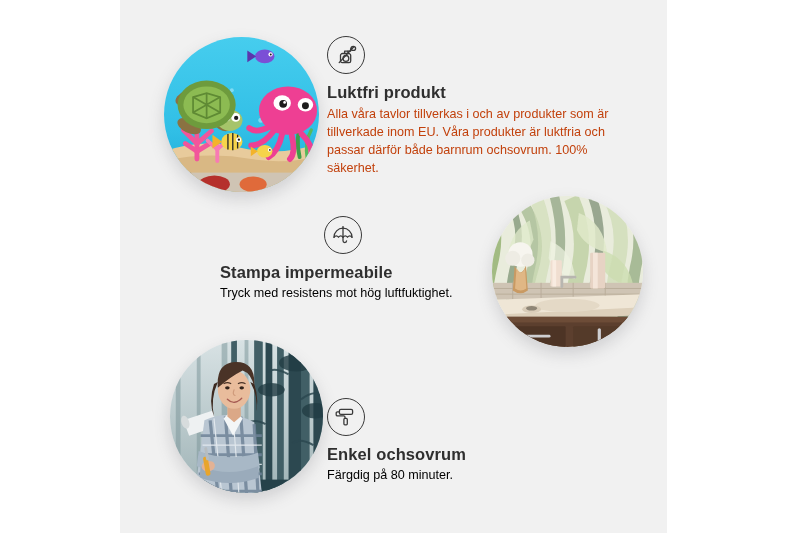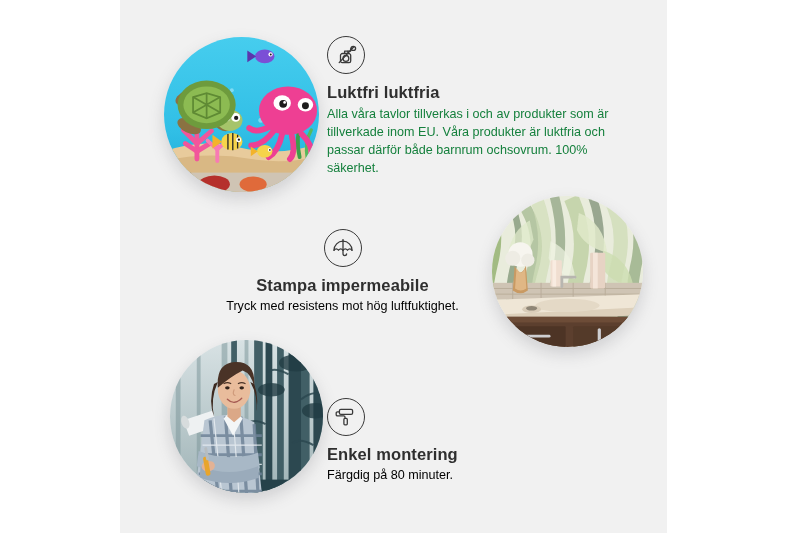--- a/index.html
+++ b/index.html
@@ -45,21 +45,21 @@
     font-size: 16.5px;
     font-weight: bold;
     color: #2f2f2f;
     letter-spacing: .1px;
     margin: 9px 0 4px 0;
     white-space: nowrap;
   }
   .f-body {
     font-size: 12.6px;
     line-height: 1.42;
-    color: #15803d;
+    color: #c2410c;
   }
   .f-sub {
     font-size: 12.6px;
     color: #000000;
     white-space: nowrap;
   }
 
   
   .photo {
     position: absolute;
@@ -68,21 +68,21 @@
     box-shadow: 0 7px 16px rgba(90,90,100,.22);
   }
   .photo svg { display: block; width: 100%; height: 100%; }
 
   
   #photo-ocean { left: 44px; top: 37px; width: 155px; height: 155px; }
   #feature-odour { left: 207px; top: 36px; width: 300px; }
 
   
   #photo-bathroom { left: 372px; top: 196px; width: 151px; height: 151px; }
-  #feature-water { left: 100px; top: 229px; width: 245px; text-align: center; }
+  #feature-water { left: 100px; top: 216px; width: 245px; }
   #feature-water .icon-wrap { margin: 0 auto; }
 
   
   #photo-forest { left: 50px; top: 340px; width: 153px; height: 153px; }
   #feature-mount { left: 207px; top: 398px; width: 250px; }
 </style>
 </head>
 <body>
 
 <div id="infographic">
@@ -192,21 +192,21 @@
       <svg width="24" height="24" viewBox="0 0 24 24" fill="none" stroke="#3a3a3a" stroke-width="1.3" stroke-linecap="round" stroke-linejoin="round">
         <path d="M8.5 10.5 h6.2 a2 2 0 0 1 2 2 v5.5 a1.6 1.6 0 0 1 -1.6 1.6 h-7 a1.6 1.6 0 0 1 -1.6 -1.6 v-5.5 a2 2 0 0 1 2 -2 z"></path>
         <path d="M10.6 10.5 v-2.4 h3.4 v2.4"></path>
         <path d="M14 8.1 h2.6 v-2"></path>
         <ellipse cx="19.3" cy="5.4" rx="2.3" ry="1.9"></ellipse>
         <path d="M16.6 6.1 l1.2 -0.4"></path>
         <circle cx="11.9" cy="15.4" r="2.9"></circle>
         <path d="M5.2 19.6 L19.4 4.2"></path>
       </svg>
     </div>
-    <div class="f-title">Luktfri luktfria</div>
+    <div class="f-title">Luktfri produkt</div>
     <div class="f-body">Alla våra tavlor tillverkas i och av produkter som är tillverkade inom EU. Våra produkter är luktfria och passar därför både barnrum ochsovrum. 100% säkerhet.</div>
   </div>
 
   <div class="photo" id="photo-bathroom">
     <svg viewBox="0 0 160 160" preserveAspectRatio="xMidYMid slice" aria-hidden="true">
       <rect width="160" height="160" fill="#e9ecdc"></rect>
 
       <g opacity=".95">
         <path d="M0 0 q16 34 6 74 q-8 34 -6 60 L0 160 Z" fill="#9fb97e"></path>
         <path d="M14 0 q22 30 10 70 q-9 32 -4 56" stroke="#4e6b45" stroke-width="7" fill="none" opacity=".55"></path>
@@ -387,17 +387,17 @@
   </div>
 
   <div class="feature" id="feature-mount">
     <div class="icon-wrap">
       <svg width="24" height="24" viewBox="0 0 24 24" fill="none" stroke="#3a3a3a" stroke-width="1.3" stroke-linecap="round" stroke-linejoin="round">
         <rect x="5.4" y="4.4" width="13.2" height="5" rx="1.4"></rect>
         <path d="M5.4 6.9 H3.4 a1.2 1.2 0 0 0 -1.2 1.2 v1.6 a1.2 1.2 0 0 0 1.2 1.2 h6.4 a1.2 1.2 0 0 1 1.2 1.2 v1.3"></path>
         <rect x="9.9" y="13.4" width="3.4" height="6.4" rx="1"></rect>
       </svg>
     </div>
-    <div class="f-title">Enkel montering</div>
+    <div class="f-title">Enkel ochsovrum</div>
     <div class="f-sub">Färgdig på 80 minuter.</div>
   </div>
 
 </div>
 
 </body></html>

